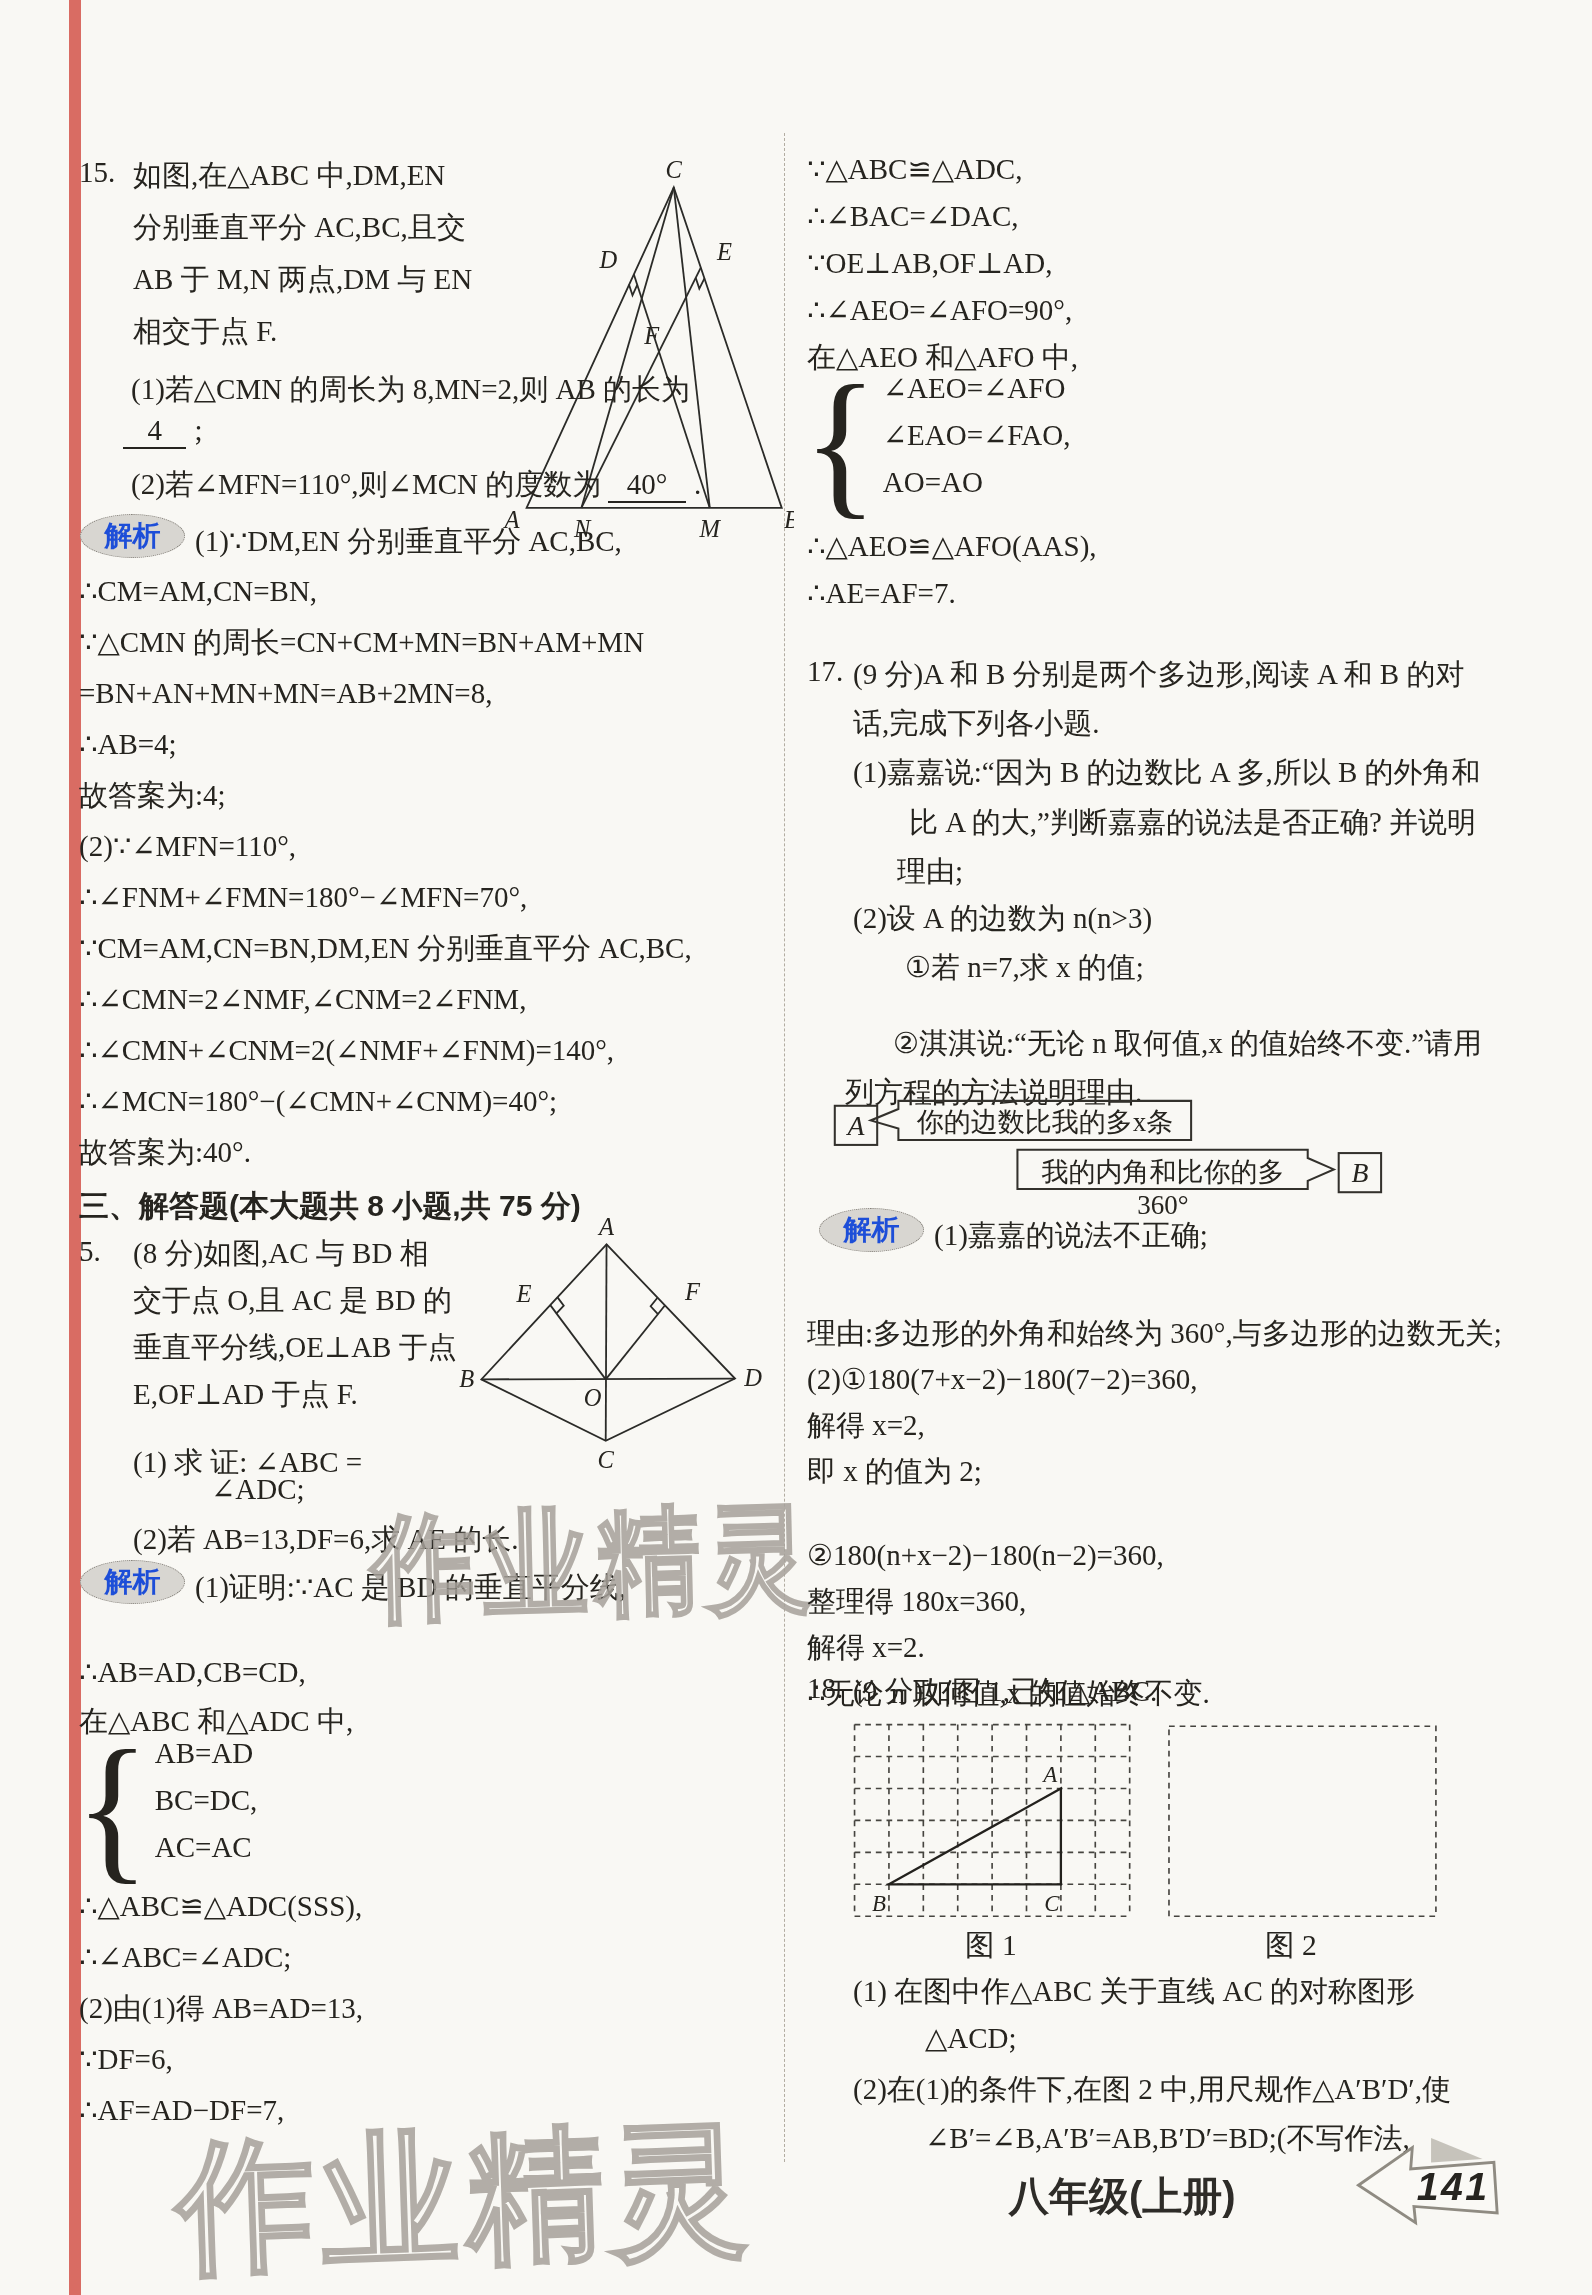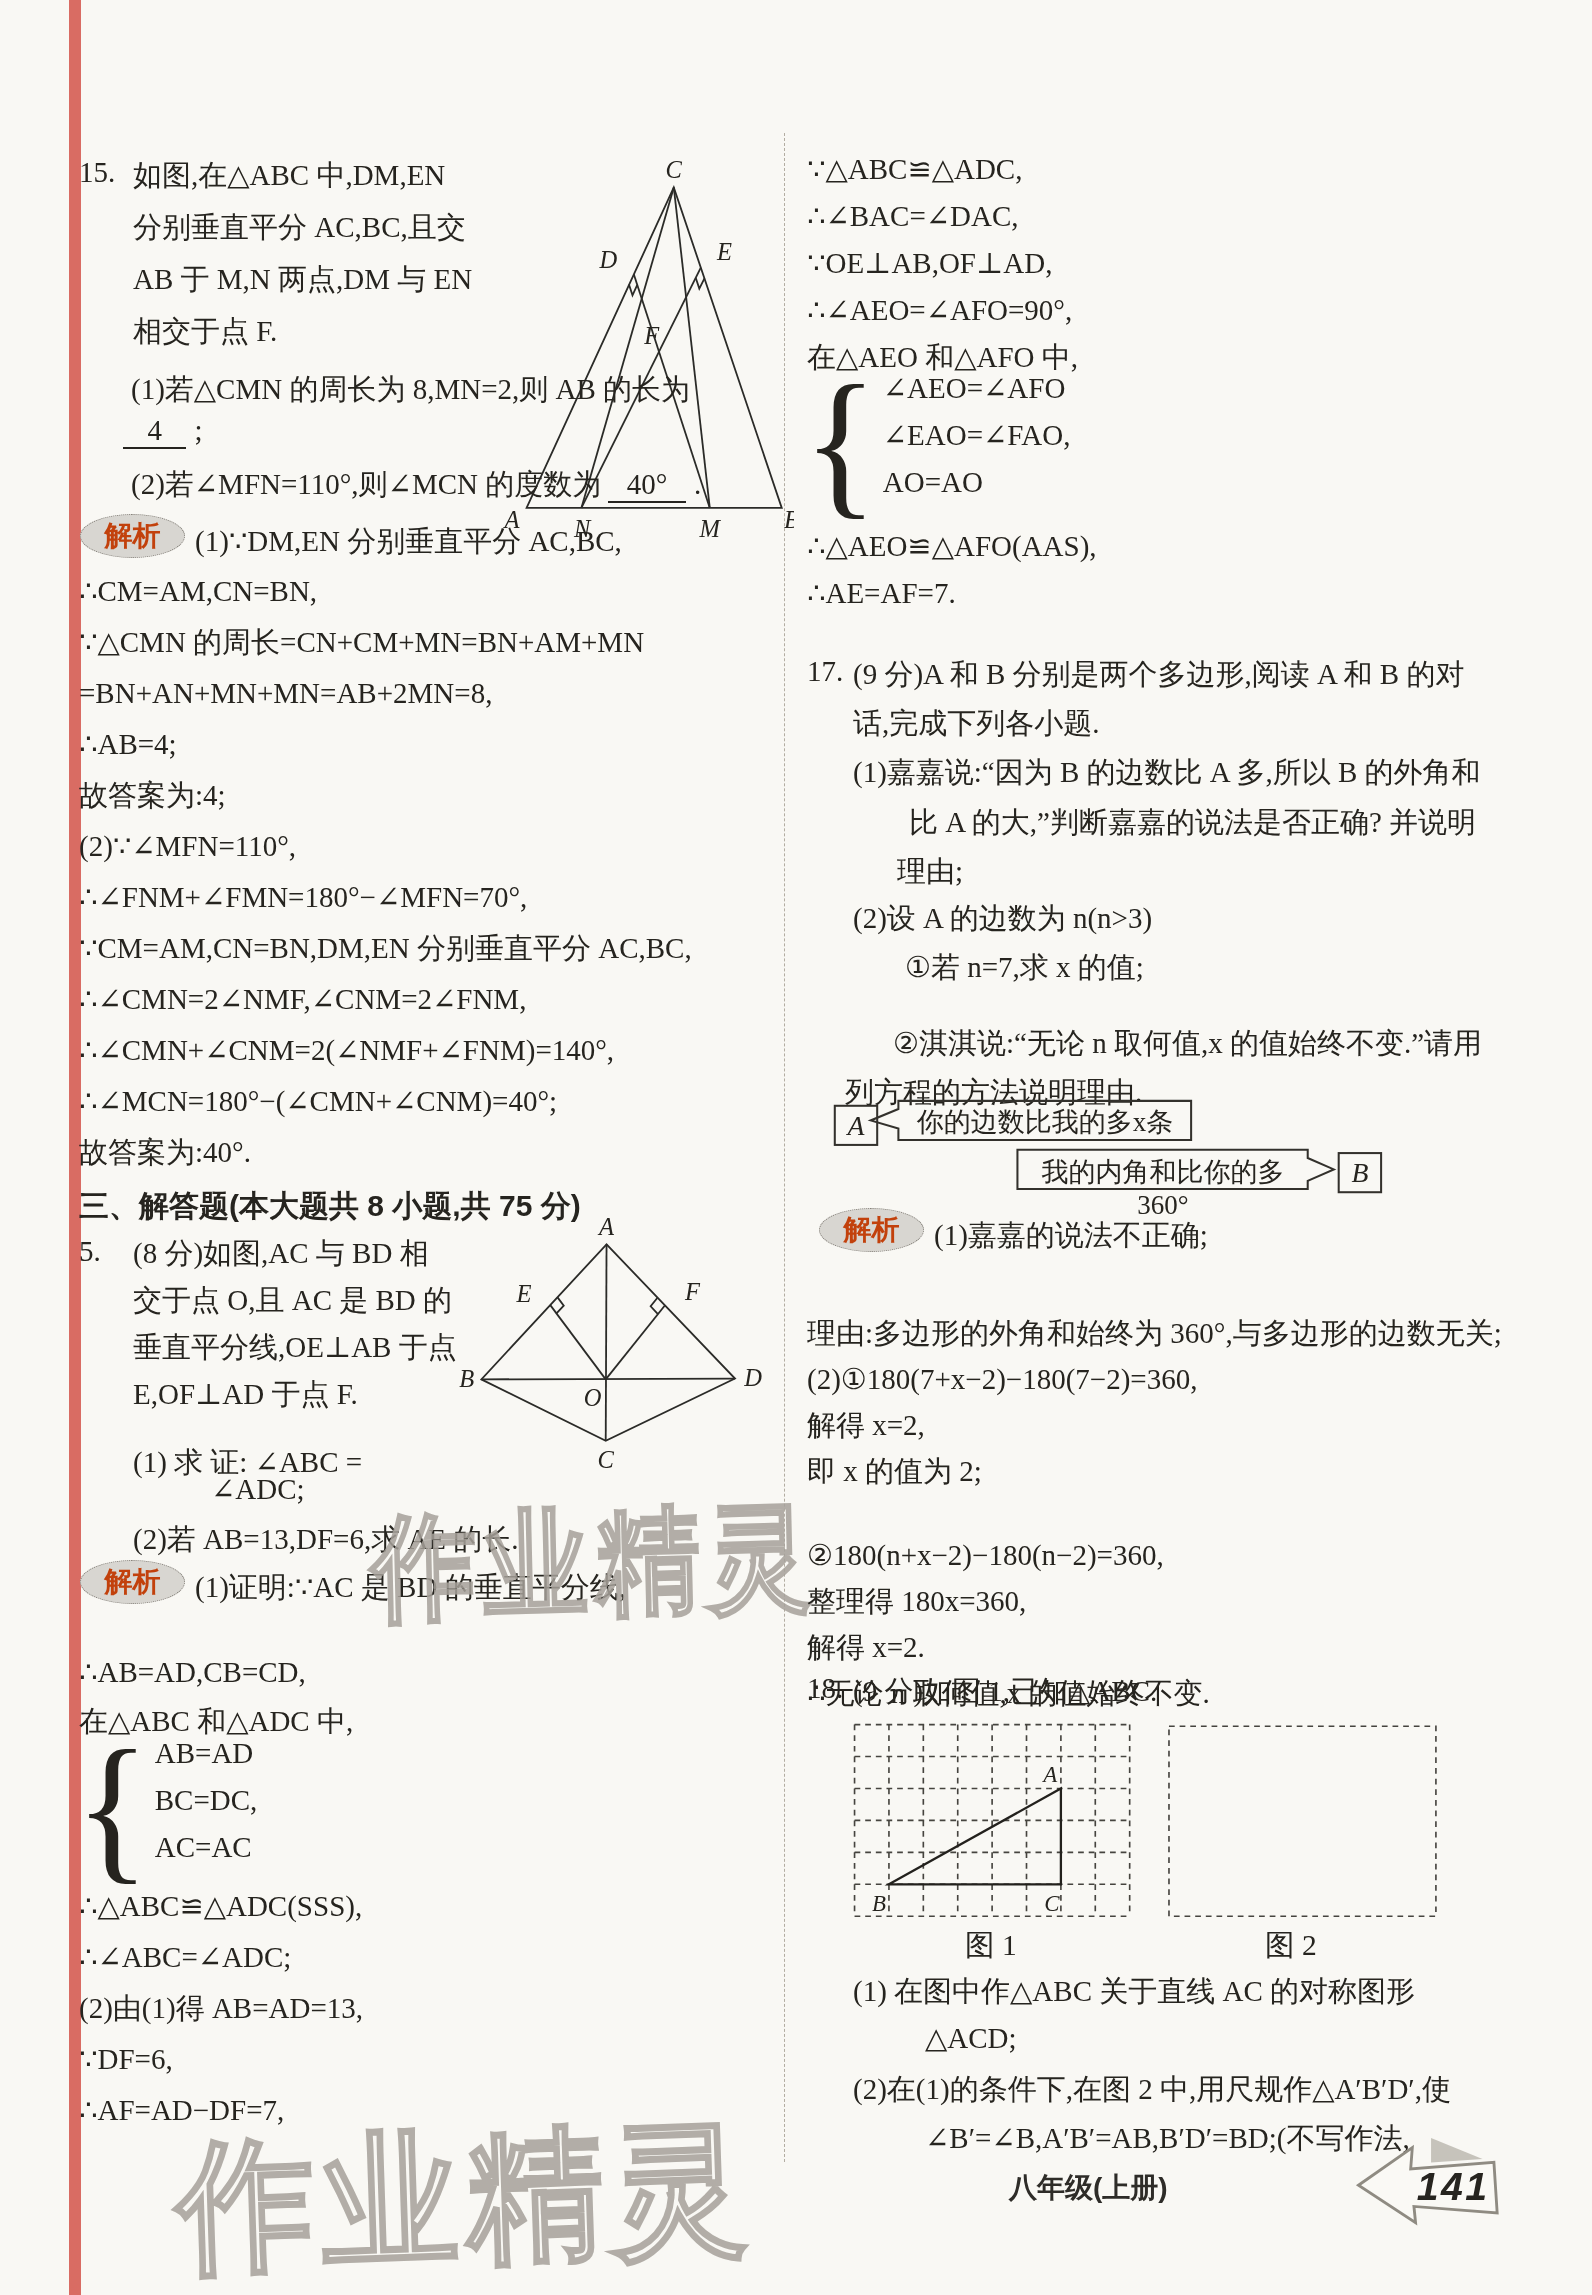--- a/index.html
+++ b/index.html
@@ -16,21 +16,21 @@
   .lh64 .line{height:52px;line-height:38px;}
   .lh62 .line{height:51px;line-height:36px;}
   .lh60 .line{height:49px;line-height:36px;}
   .lh58 .line{height:47px;line-height:36px;}
   .lh57 .line{height:47px;line-height:34px;}
   .lh56 .line{height:46px;line-height:34px;}
   .heading{font-family:"Liberation Sans","DejaVu Sans",sans-serif;font-weight:700;font-size:30px;}
   .pill{
     display:inline-block;box-sizing:border-box;width:105px;height:44px;
     border:1.6px dotted #7d7972;border-radius:50%;
-    background:#d8d6d1;color:#c2410c;
+    background:#d8d6d1;color:#1d4ed8;
     font-family:"Liberation Sans","DejaVu Sans",sans-serif;font-weight:700;
     font-size:28px;text-align:center;line-height:41px;
   }
   .blank{
     display:inline-block;border-bottom:2.5px solid #26241f;
     text-align:center;min-width:47px;padding:0 8.2px;
   }
   .suffix{margin-left:8.2px;}
   .watermark{
     position:absolute;font-family:"Liberation Sans","DejaVu Sans",sans-serif;
@@ -38,21 +38,21 @@
     letter-spacing:8.2px;white-space:nowrap;pointer-events:none;opacity:.85;
     transform-origin:left top;
   }
   .wm-mid{left:370px;top:1492px;font-size:116px;transform:scaleX(.9) rotate(-1.5deg);}
   .wm-bot{left:174px;top:2113px;font-size:144px;transform:scaleX(.95) rotate(-2deg);}
   .red-line{left:69px;top:0;width:11.5px;height:2295px;background:#d4584e;opacity:.88;}
   .divider{left:784px;top:133px;height:2029px;width:0;border-left:1.6px dashed #b3ada2;}
   svg text{font-family:"Liberation Serif","DejaVu Serif",serif;font-style:italic;fill:#26241f;}
   .fig-caption{font-size:29.5px;}
   .bubble-text{position:absolute;font-size:27px;text-align:center;line-height:33px;}
-  .footer-label{font-family:"Liberation Sans","DejaVu Sans",sans-serif;font-weight:700;font-size:28px;color:#2e2c28;}
+  .footer-label{font-family:"Liberation Sans","DejaVu Sans",sans-serif;font-weight:700;font-size:40px;color:#2e2c28;}
   .brace-sys{display:flex;align-items:center;}
   .brace{font-size:156px;font-weight:400;line-height:143px;transform:scaleY(1.05);margin-right:4.9px;color:#26241f;}
   .r17-lines .line:nth-child(5){margin-top:38px;}
 </style>
 </head>
 <body>
 
 <div class="abs red-line"></div>
 <div class="abs divider"></div>
 

